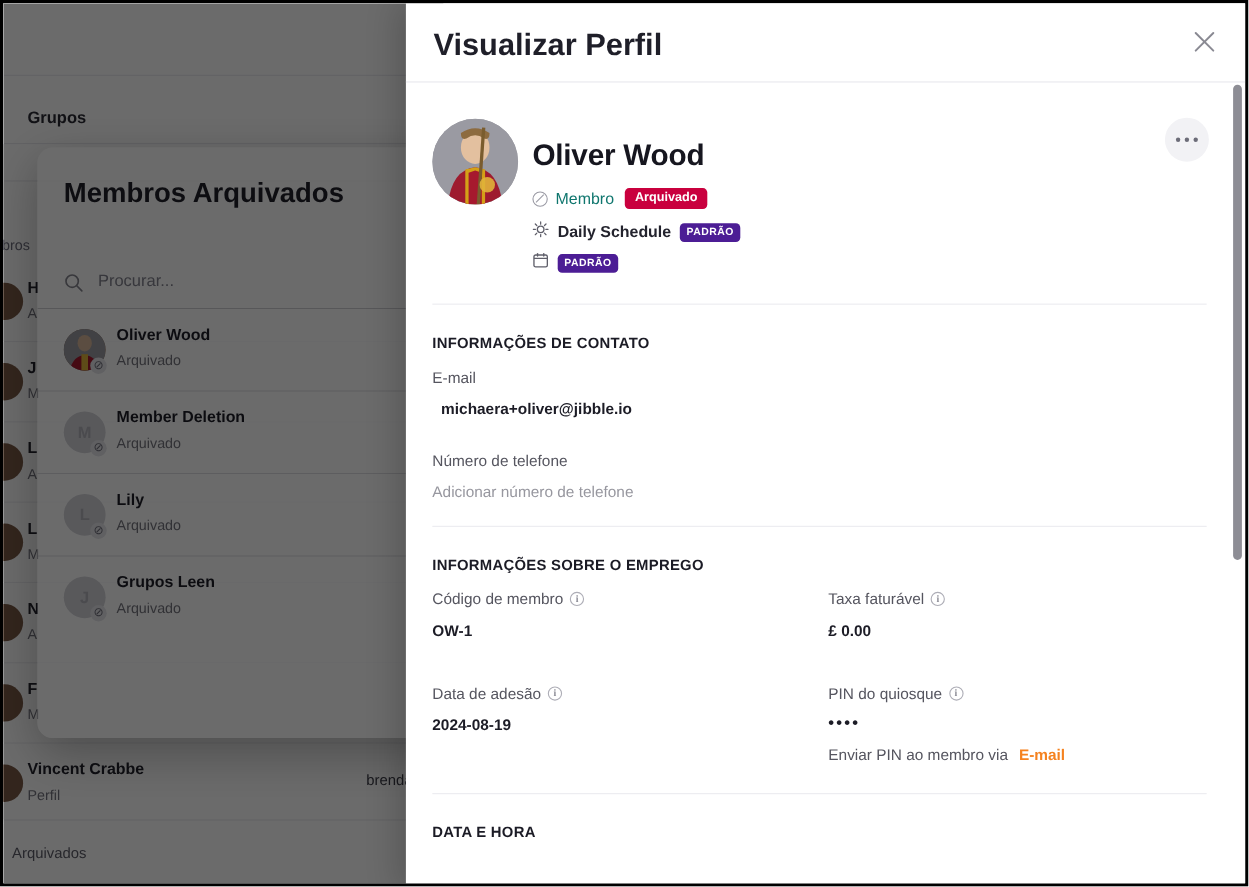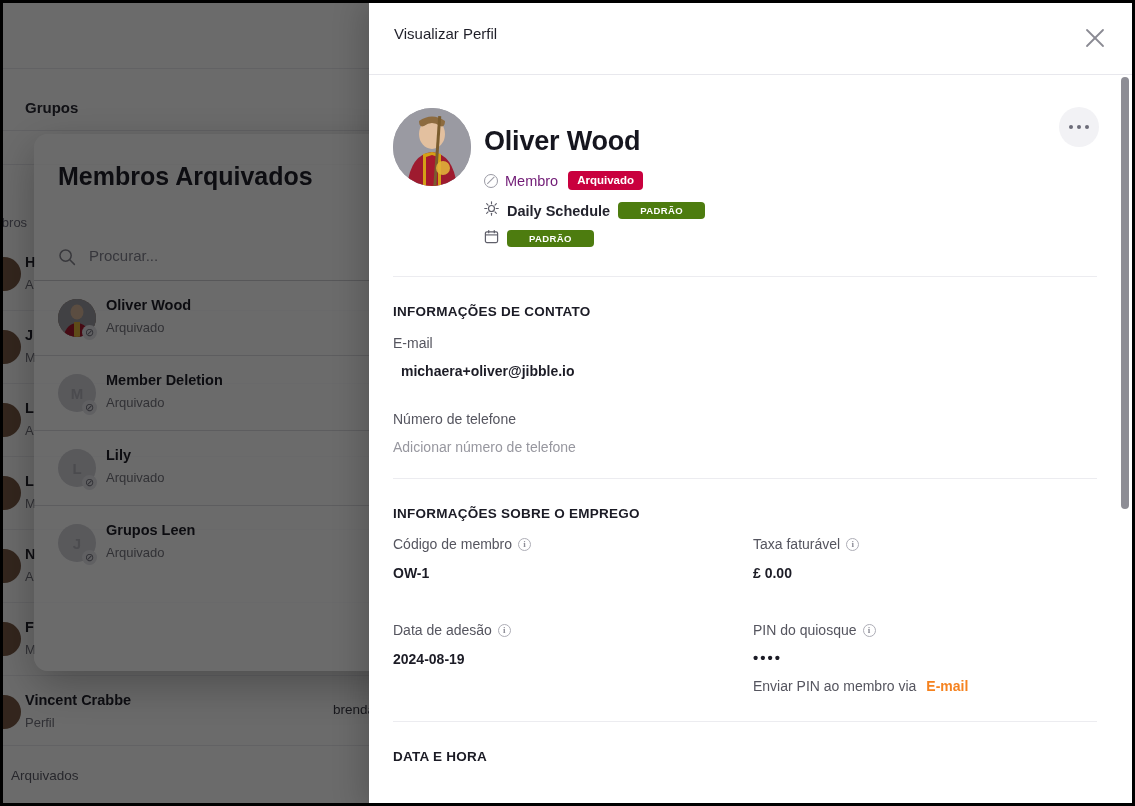--- a/index.html
+++ b/index.html
@@ -140,21 +140,21 @@
     width: 763px; height: 806px;
     background: #ffffff;
     box-shadow: -8px 0 28px rgba(0,0,0,0.18);
   }
   #modal-header {
     position: absolute; left: 0; top: 0; width: 763px; height: 72px;
     border-bottom: 1px solid #e8e8ed;
   }
   #modal-title {
     position: absolute; left: 25px; top: 22px;
-    font-size: 15px; font-weight: 400; color: #1f1f29;
+    font-size: 28px; font-weight: 700; color: #1f1f29;
   }
   #close-btn {
     position: absolute; right: 22px; top: 20px;
     width: 30px; height: 30px; cursor: pointer;
   }
 
   #modal-body {
     position: absolute; left: 0; top: 72px;
     width: 763px; height: 734px;
     overflow: hidden;
@@ -178,40 +178,40 @@
   .no-icon {
     width: 14px; height: 14px; border-radius: 50%;
     border: 1.4px solid #9a9aa4; position: relative;
     display: inline-block;
   }
   .no-icon::after {
     content: ""; position: absolute; left: 1px; top: 5.1px;
     width: 9.6px; height: 1.4px; background: #9a9aa4;
     transform: rotate(-45deg);
   }
-  #role-text { font-size: 14.5px; color: #701a75; }
+  #role-text { font-size: 14.5px; color: #0f766e; }
   #archived-badge {
     display: inline-block;
     background: #c9003e; color: #ffffff;
     font-size: 11.5px; font-weight: 700;
     padding: 3px 9px 4px; border-radius: 4px;
     margin-left: 3px;
   }
   .meta-line {
     position: absolute; left: 115px;
     display: flex; align-items: center; gap: 8px;
   }
   .meta-line .mtxt {
     font-size: 14.5px; font-weight: 700; color: #23232d;
   }
   .pill {
     display: inline-block;
-    background: #4d7c0f; color: #ffffff;
+    background: #4c1d95; color: #ffffff;
     font-size: 9.5px; font-weight: 700; letter-spacing: .4px;
-    padding: 3px 22px 3px; border-radius: 4px;
+    padding: 3px 6px 3px; border-radius: 4px;
   }
   #more-btn {
     position: absolute; right: 33px; top: 32px;
     width: 40px; height: 40px; border-radius: 50%;
     background: #f2f2f5;
     display: flex; align-items: center; justify-content: center;
     gap: 3.5px; cursor: pointer;
   }
   #more-btn i {
     width: 4.5px; height: 4.5px; border-radius: 50%;

